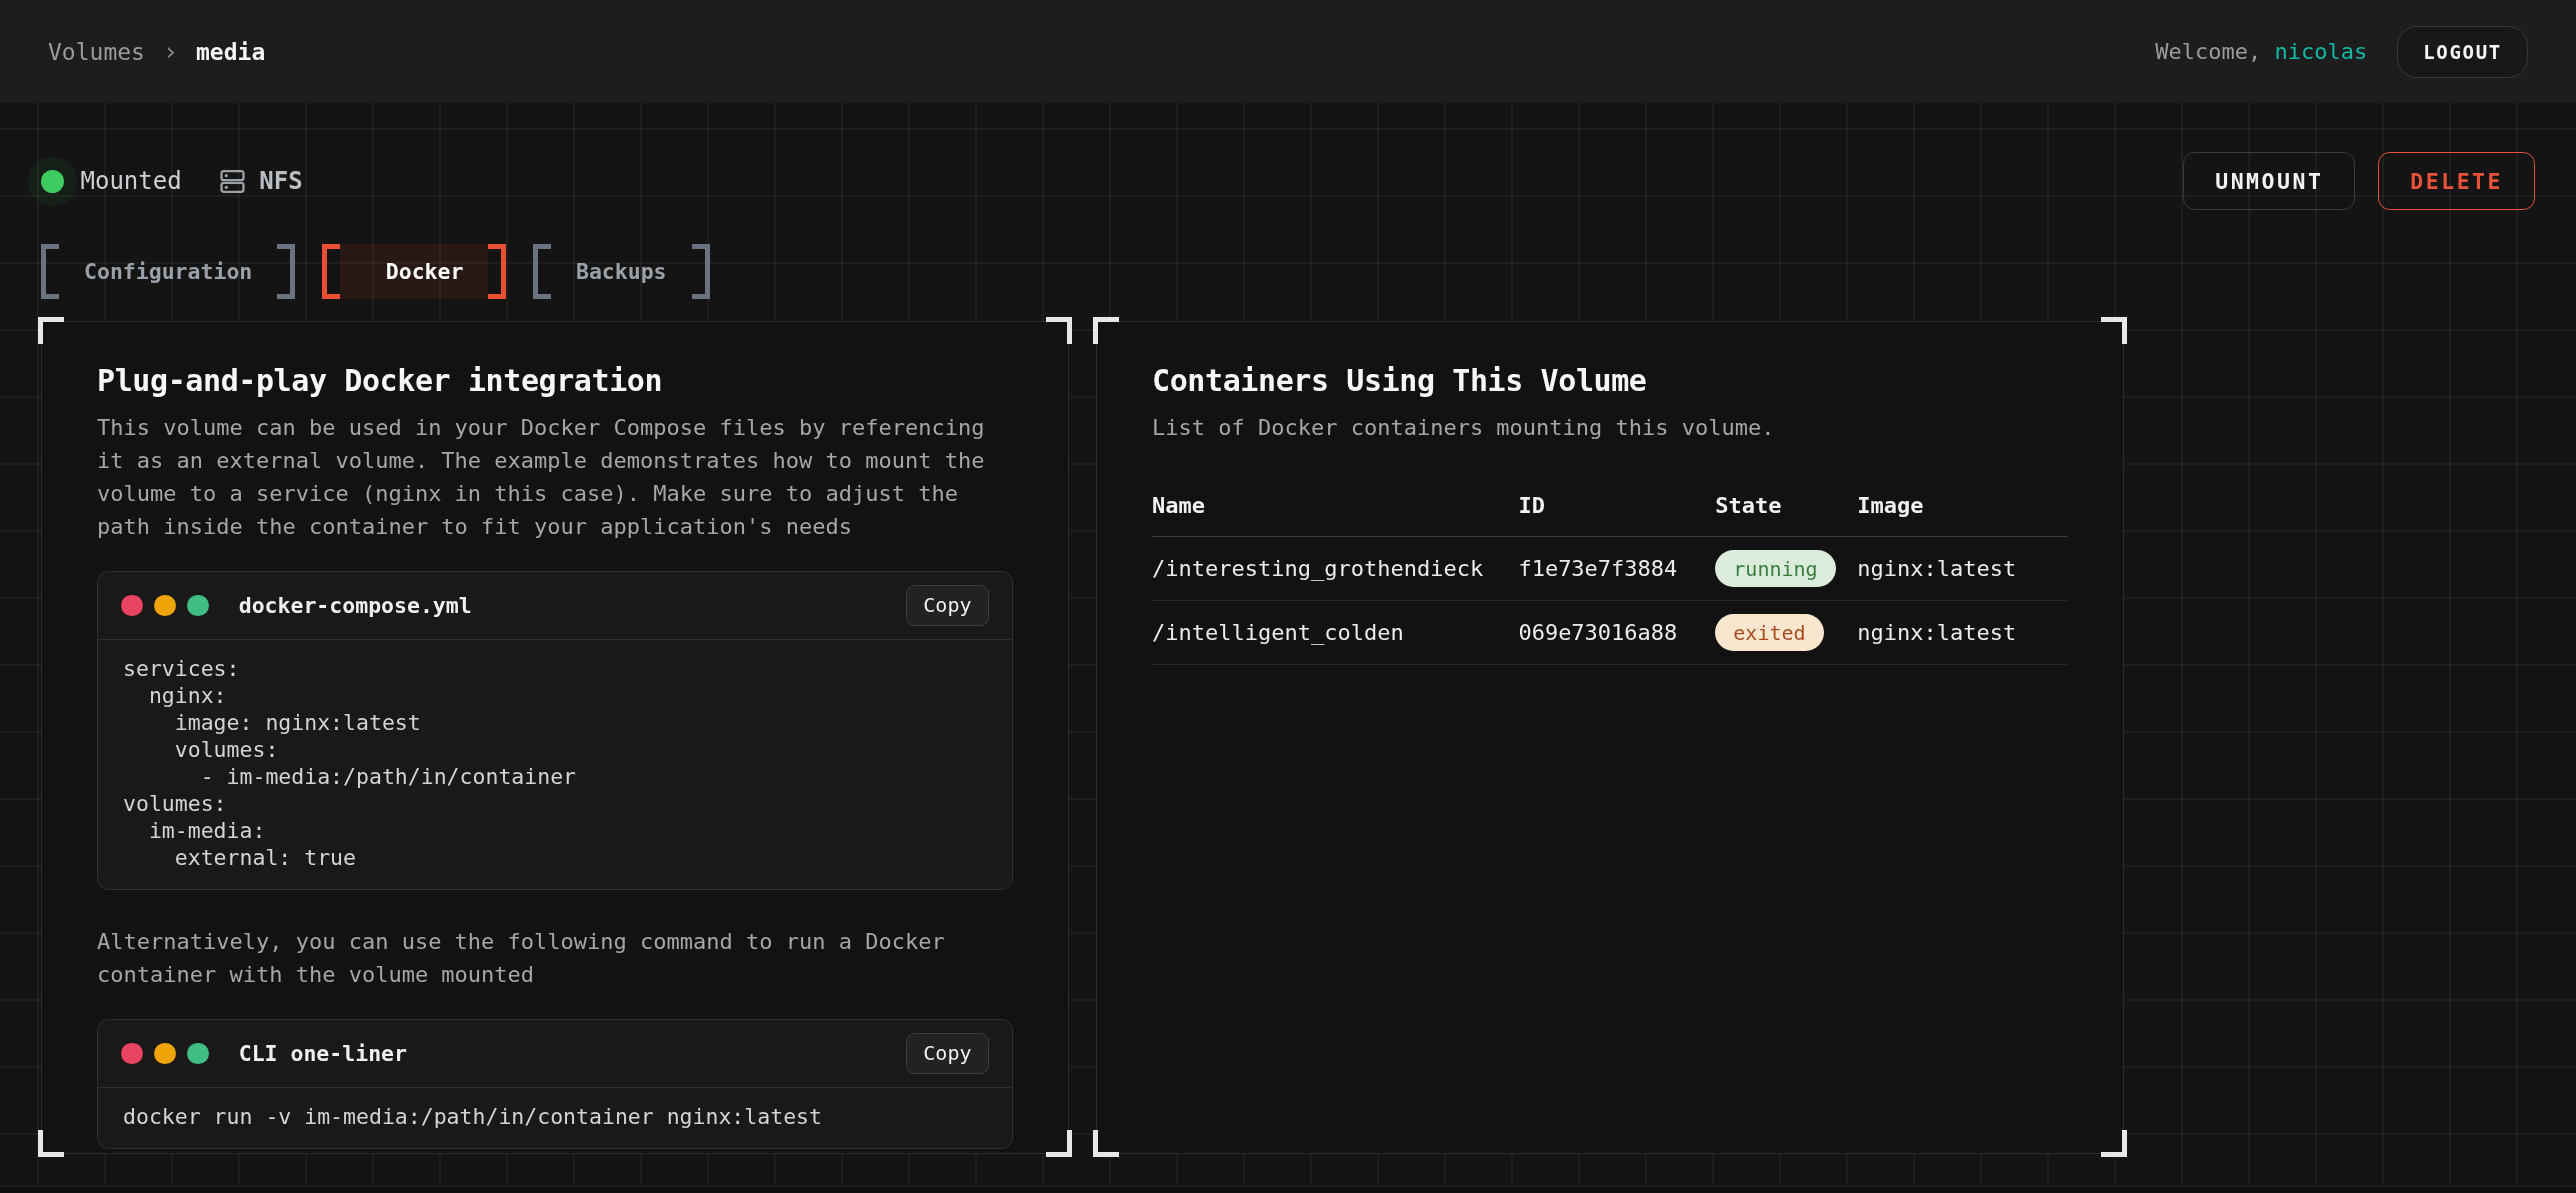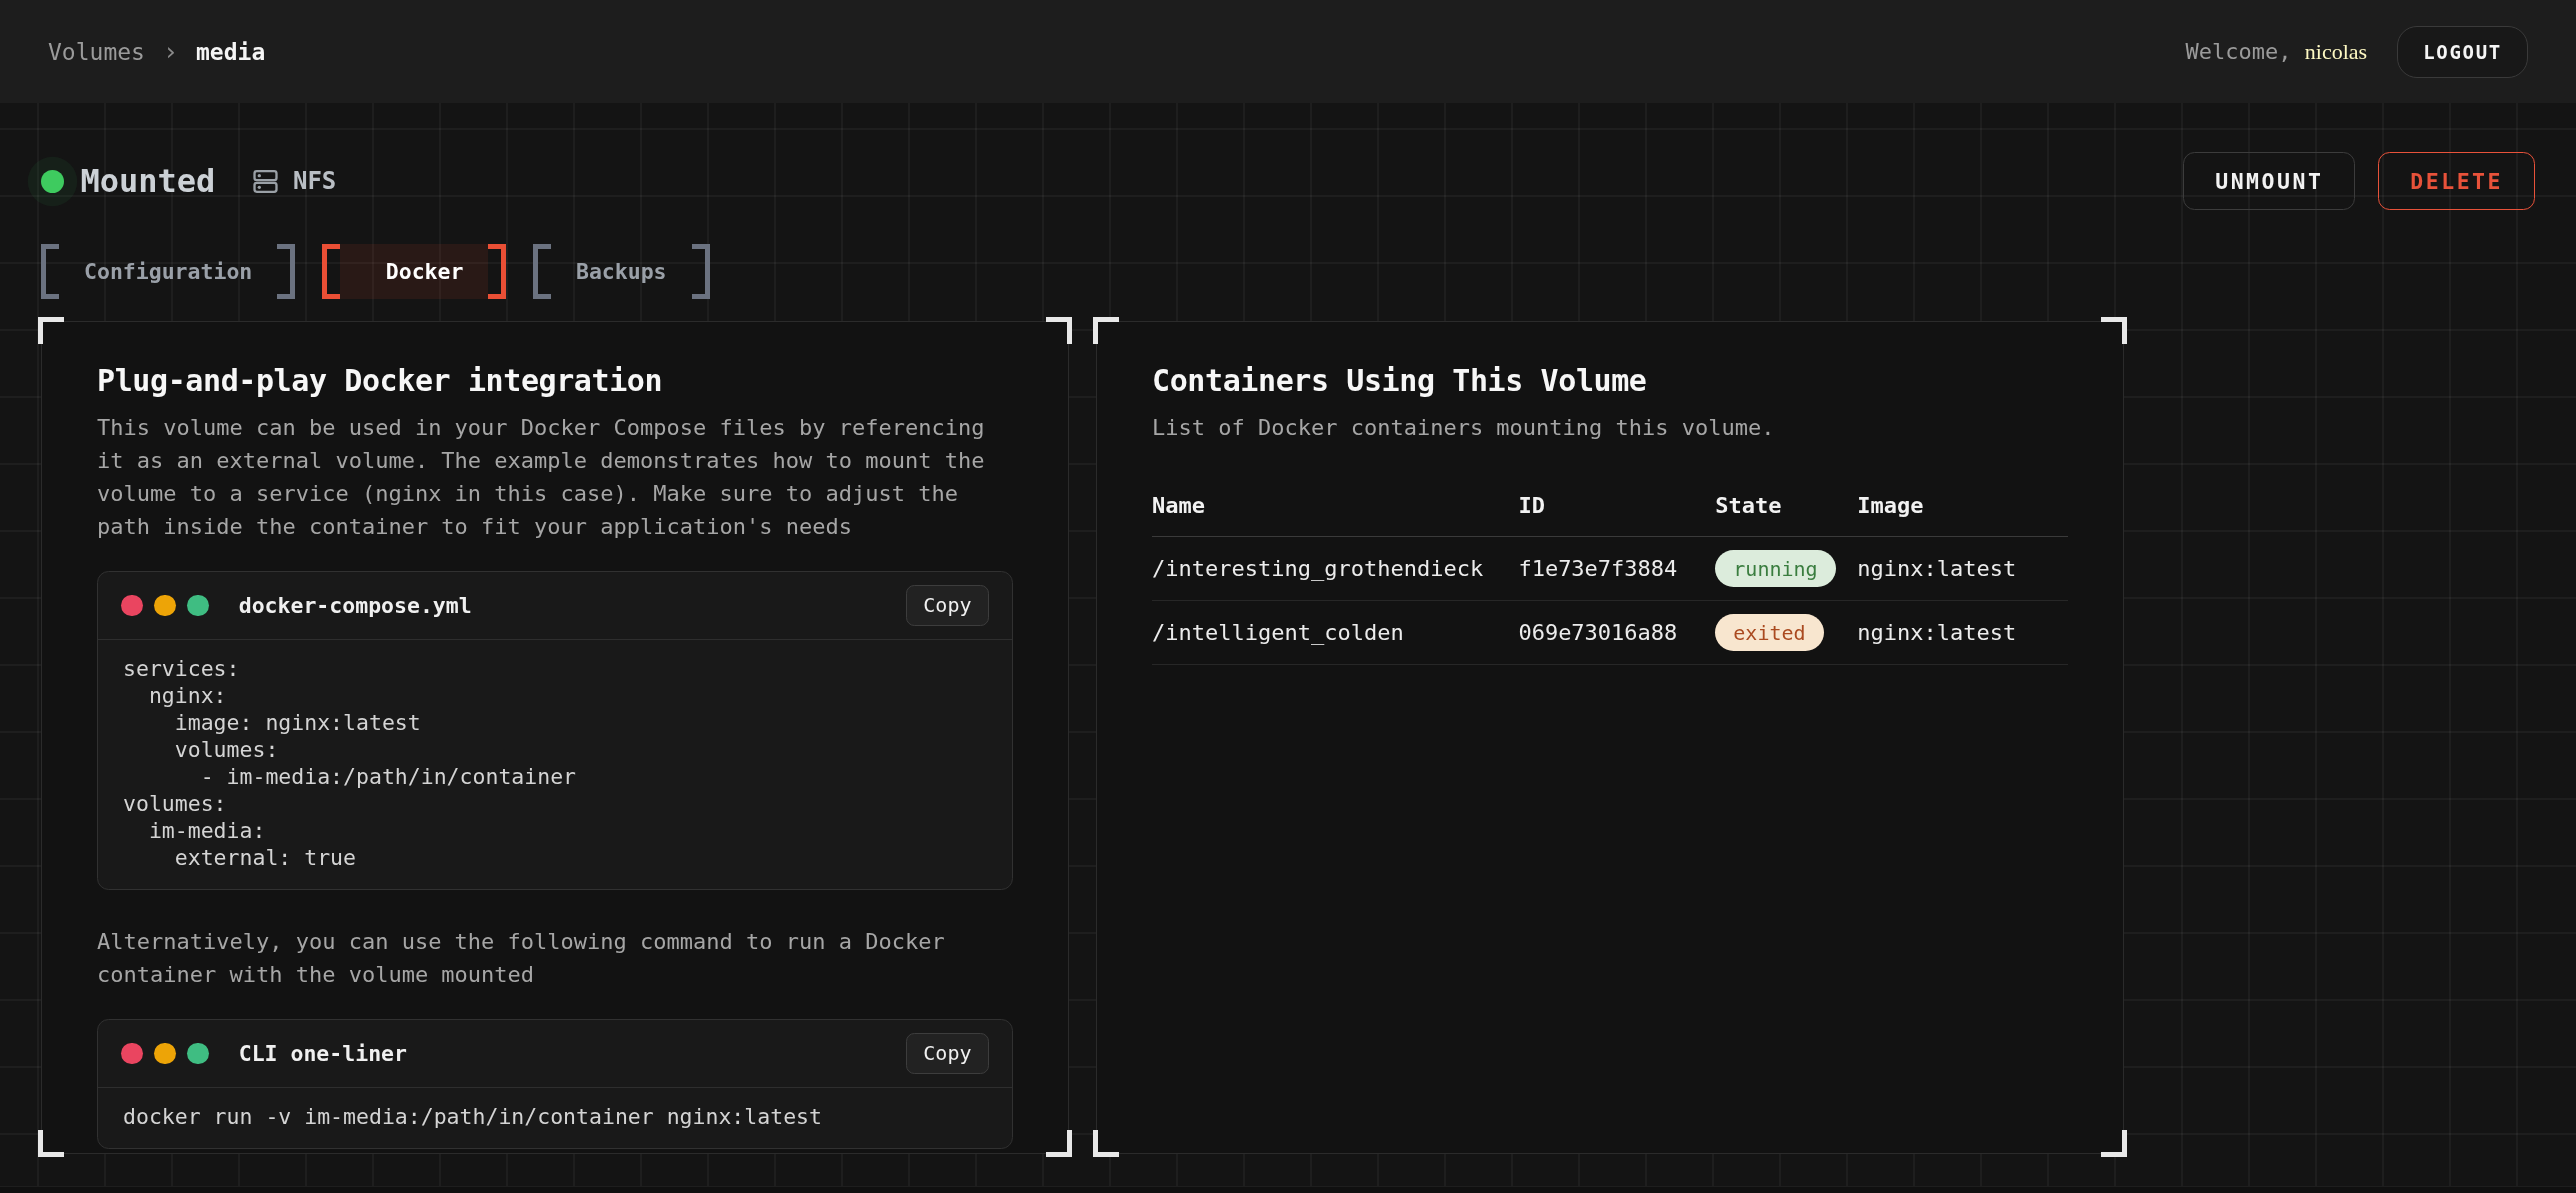--- a/index.html
+++ b/index.html
@@ -19,21 +19,21 @@
     align-items: center;
     justify-content: space-between;
     padding: 8px 48px;
   }
   .breadcrumb { display: flex; align-items: center; gap: 18px; font-size: 23px; }
   .crumb-root { color: #9b9b9b; cursor: pointer; }
   .crumb-sep { color: #8a8a8a; font-size: 25px; }
   .crumb-current { color: #f5f5f5; font-weight: bold; }
   .topbar-right { display: flex; align-items: center; gap: 30px; }
   .welcome { font-size: 22px; color: #9b9b9b; }
-  .welcome .username { color: #fef9c3; font-family: Liberation Serif, serif; }
+  .welcome .username { color: #14b8a6; }
   .logout-btn {
     font-family: inherit;
     background: #181818;
     border: 1.7px solid #3a3a3a;
     border-radius: 20px;
     color: #f5f5f5;
     font-size: 19px;
     font-weight: bold;
     letter-spacing: 1.7px;
     padding: 14px 25px;
@@ -55,21 +55,21 @@
 
   
   .status-row { display: flex; align-items: center; justify-content: space-between; height: 60px; }
   .status-left { display: flex; align-items: center; gap: 35px; }
   .status-mounted { display: flex; align-items: center; gap: 16.5px; }
   .dot {
     width: 23px; height: 23px; border-radius: 50%;
     background: #3ecb5f;
     box-shadow: 0 0 0 13.2px rgba(62,203,95,0.07);
   }
-  .status-label { font-size: 32px; font-weight: bold; color: #ccd1d6; }
+  .status-label { font-size: 24px; font-weight: normal; color: #ccd1d6; }
   .driver { display: flex; align-items: center; gap: 11.6px; }
   .driver svg { display: block; }
   .driver-label { font-size: 24px; font-weight: bold; color: #b9bec4; }
 
   .status-actions { display: flex; align-items: center; gap: 23px; }
   .action-btn {
     font-family: inherit;
     font-size: 21.5px; font-weight: bold; letter-spacing: 2.5px;
     padding: 15.7px 31px; border-radius: 11.6px;
     background: transparent; cursor: pointer;

